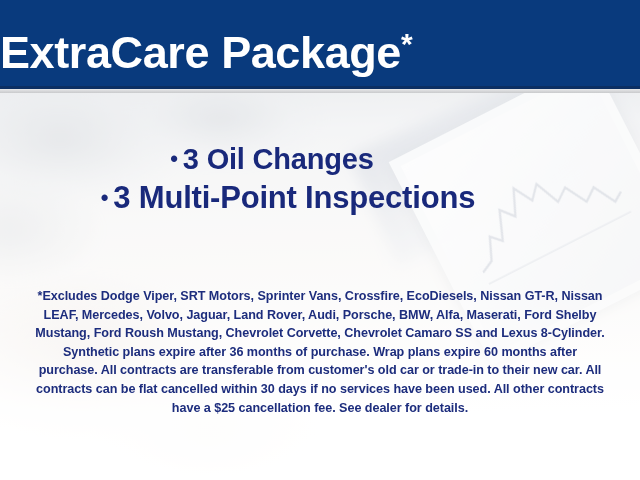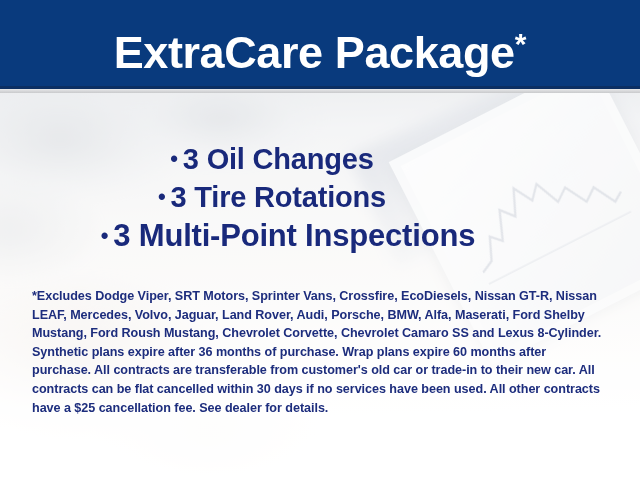--- a/index.html
+++ b/index.html
@@ -137,21 +137,20 @@
     width: 640px;
     height: 4px;
     background: linear-gradient(to bottom, #e9e9ea 0%, #d6d7d9 55%, #c9cacc 100%);
   }
 
   .header-title {
     position: absolute;
     left: 0;
     top: 16px;
     width: 640px;
-    text-align: center;
     color: #ffffff;
     font-size: 45px;
     font-weight: bold;
     letter-spacing: -0.4px;
     line-height: 56px;
     white-space: nowrap;
   }
   .header-title .asterisk {
     font-size: 30px;
     vertical-align: 14px;
@@ -184,20 +183,21 @@
     vertical-align: 3px;
     padding-right: 5px;
   }
 
   
   .disclaimer {
     position: absolute;
     left: 32px;
     top: 287px;
     width: 576px;
+    text-align: center;
     color: #1d2d7d;
     font-size: 12.6px;
     font-weight: bold;
     line-height: 18.6px;
     letter-spacing: -0.05px;
   }
 </style>
 </head>
 <body>
 
@@ -223,23 +223,20 @@
   <div class="header-divider"></div>
 
   <div class="header-title">
     <span>ExtraCare Package</span><span class="asterisk">*</span>
   </div>
 
   <div class="benefits">
     <div class="benefit-line">
       <span class="benefit-bullet">•</span><span>3 Oil Changes</span>
     </div>
-    <div class="benefit-line">
-      <span class="benefit-bullet">•</span><span>3 Tire Rotations</span>
-    </div>
     <div class="benefit-line large">
       <span class="benefit-bullet">•</span><span>3 Multi-Point Inspections</span>
     </div>
   </div>
 
   <div class="disclaimer">*Excludes Dodge Viper, SRT Motors, Sprinter Vans, Crossfire, EcoDiesels, Nissan GT-R, Nissan LEAF, Mercedes, Volvo, Jaguar, Land Rover, Audi, Porsche, BMW, Alfa, Maserati, Ford Shelby Mustang, Ford Roush Mustang, Chevrolet Corvette, Chevrolet Camaro SS and Lexus 8-Cylinder. Synthetic plans expire after 36 months of purchase. Wrap plans expire 60 months after purchase. All contracts are transferable from customer's old car or trade-in to their new car. All contracts can be flat cancelled within 30 days if no services have been used. All other contracts have a $25 cancellation fee. See dealer for details.</div>
 
 </div>
 
 </body></html>

